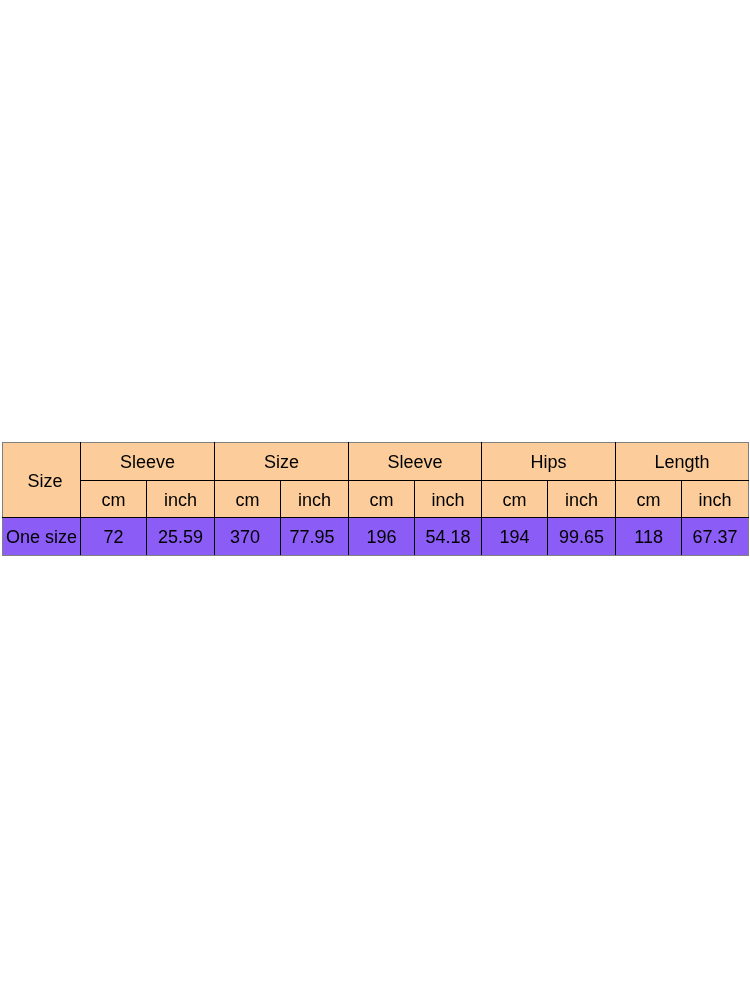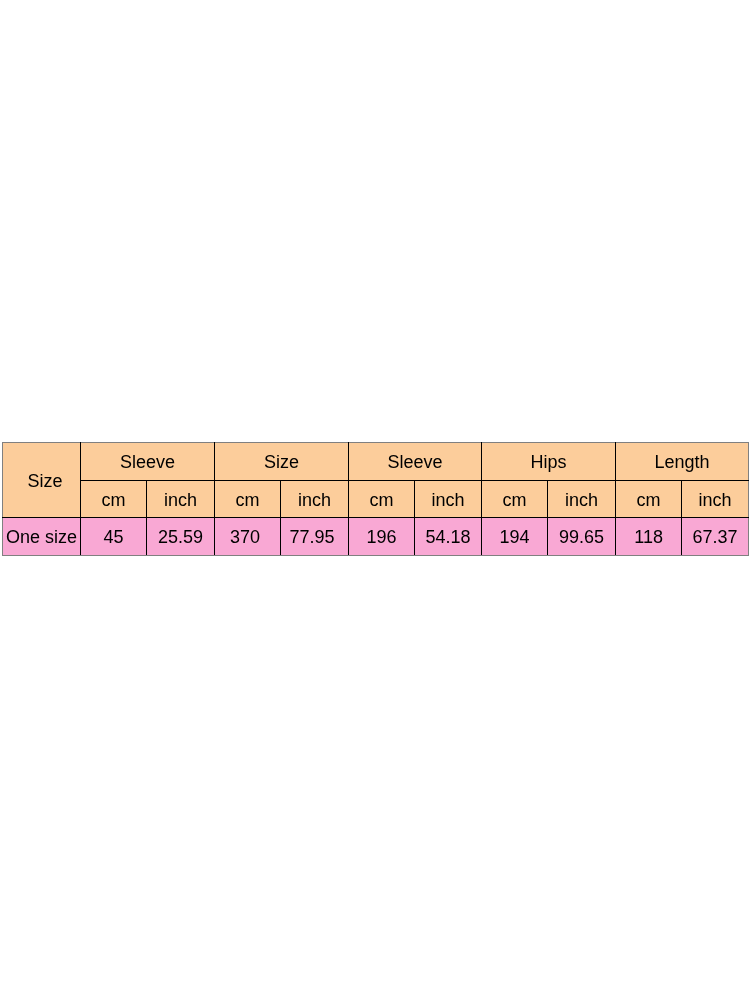--- a/index.html
+++ b/index.html
@@ -27,21 +27,21 @@
     text-align: center;
     vertical-align: middle;
     font-weight: normal;
     font-size: 18px;
     line-height: 1;
     color: #000000;
     white-space: nowrap;
     overflow: hidden;
   }
   #size-chart td.hdr { background: #fccd9b; }
-  #size-chart td.val { background: #f9a8d4; }
+  #size-chart td.val { background: #8b5cf6; }
   #size-chart td.size-head { padding-left: 7px; }
   #size-chart td.nudge-left { padding-right: 5px; }
   #size-chart tr:first-child td { border-top-color: #808080; }
   #size-chart tr:last-child td { border-bottom-color: #808080; }
   #size-chart td:first-child { border-left-color: #808080; }
   #size-chart td:last-child { border-right-color: #808080; }
   #size-chart tr.r-head td, #size-chart tr.r-units td { padding-top: 2px; }
   .r-group { height: 72px; }
   .r-head  { height: 37px; }
   .r-units { height: 34px; }
@@ -80,21 +80,21 @@
     <td class="hdr">inch</td>
     <td class="hdr">cm</td>
     <td class="hdr">inch</td>
     <td class="hdr">cm</td>
     <td class="hdr">inch</td>
     <td class="hdr">cm</td>
     <td class="hdr">inch</td>
   </tr>
   <tr class="r-data">
     <td class="val r-data">One size</td>
-    <td class="val">45</td>
+    <td class="val">72</td>
     <td class="val">25.59</td>
     <td class="val nudge-left">370</td>
     <td class="val nudge-left">77.95</td>
     <td class="val">196</td>
     <td class="val">54.18</td>
     <td class="val">194</td>
     <td class="val">99.65</td>
     <td class="val">118</td>
     <td class="val">67.37</td>
   </tr>

